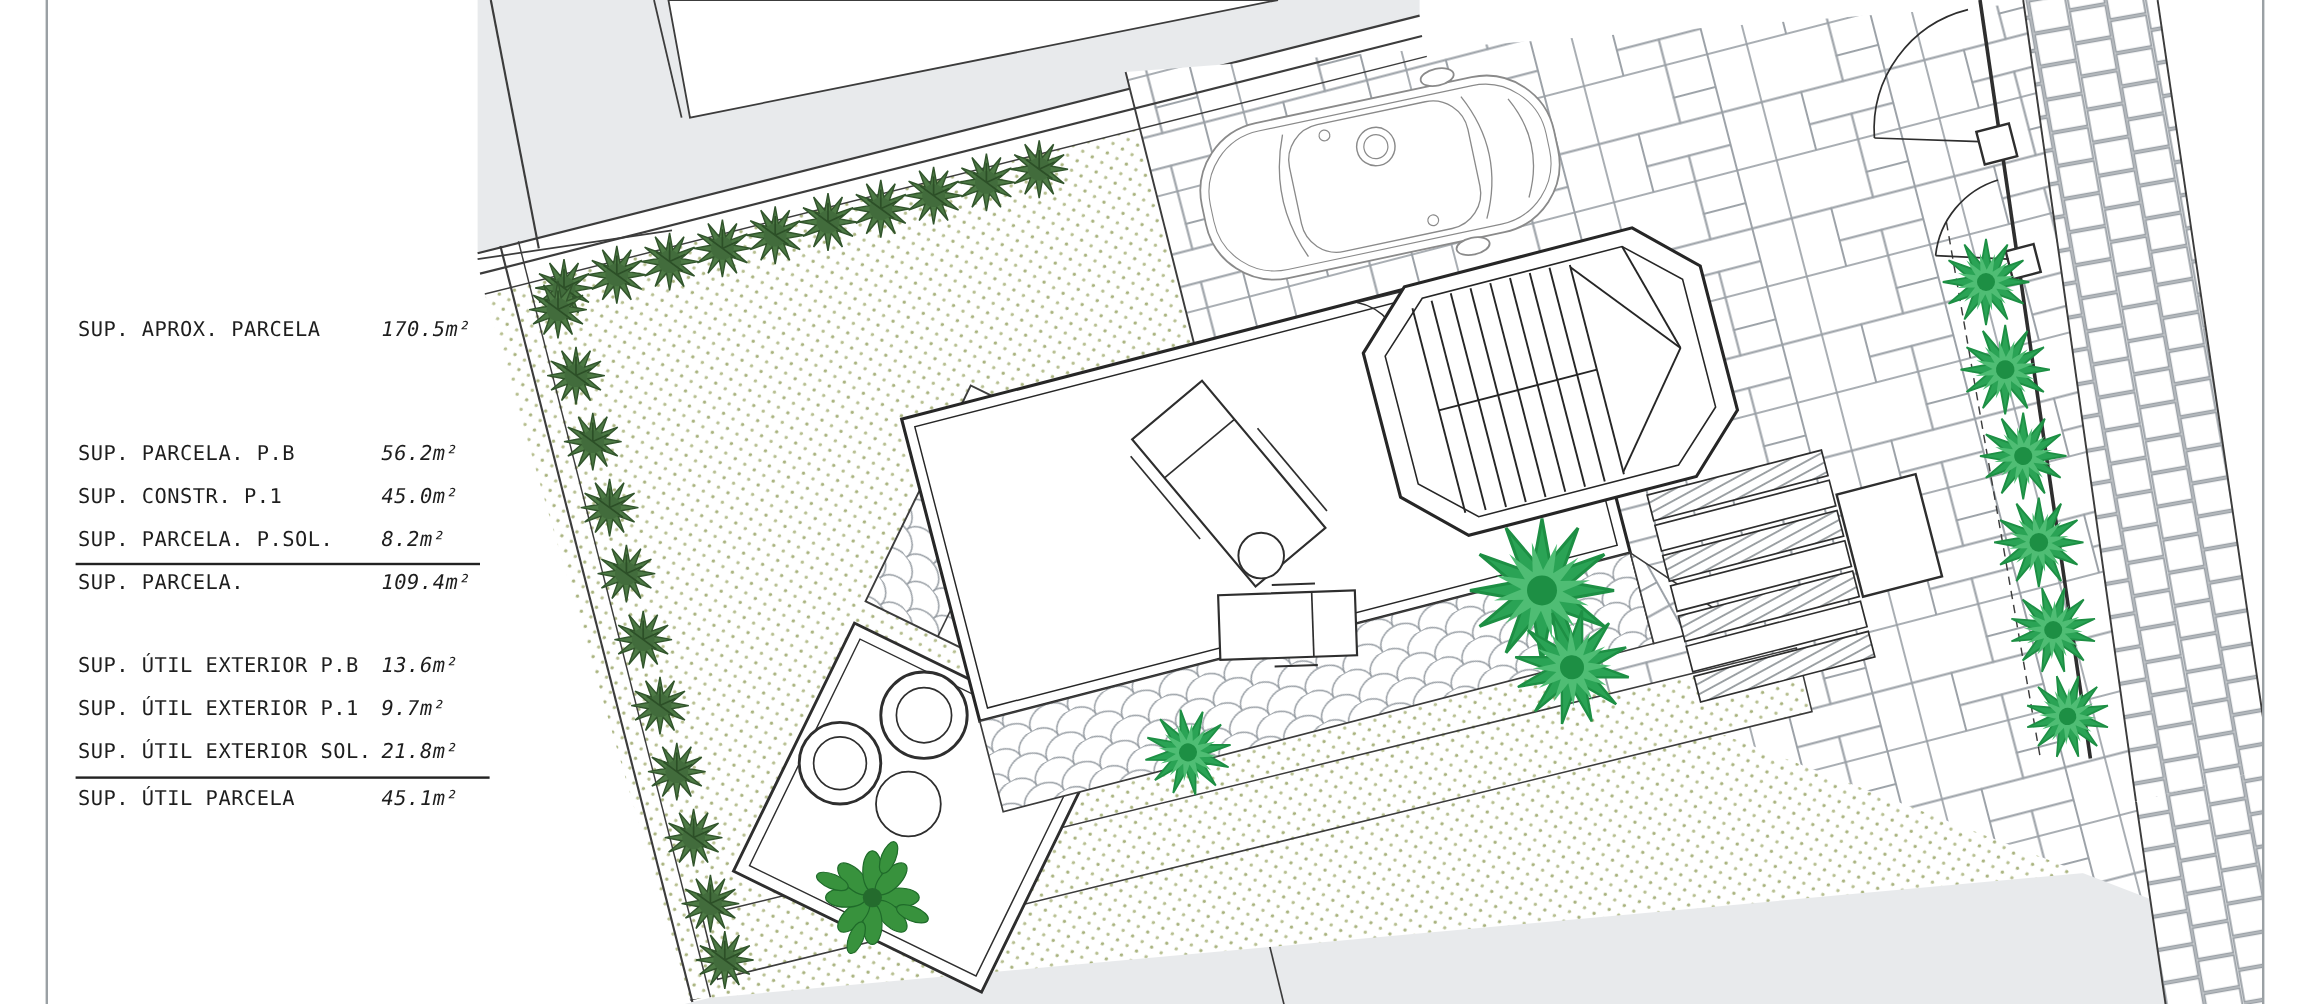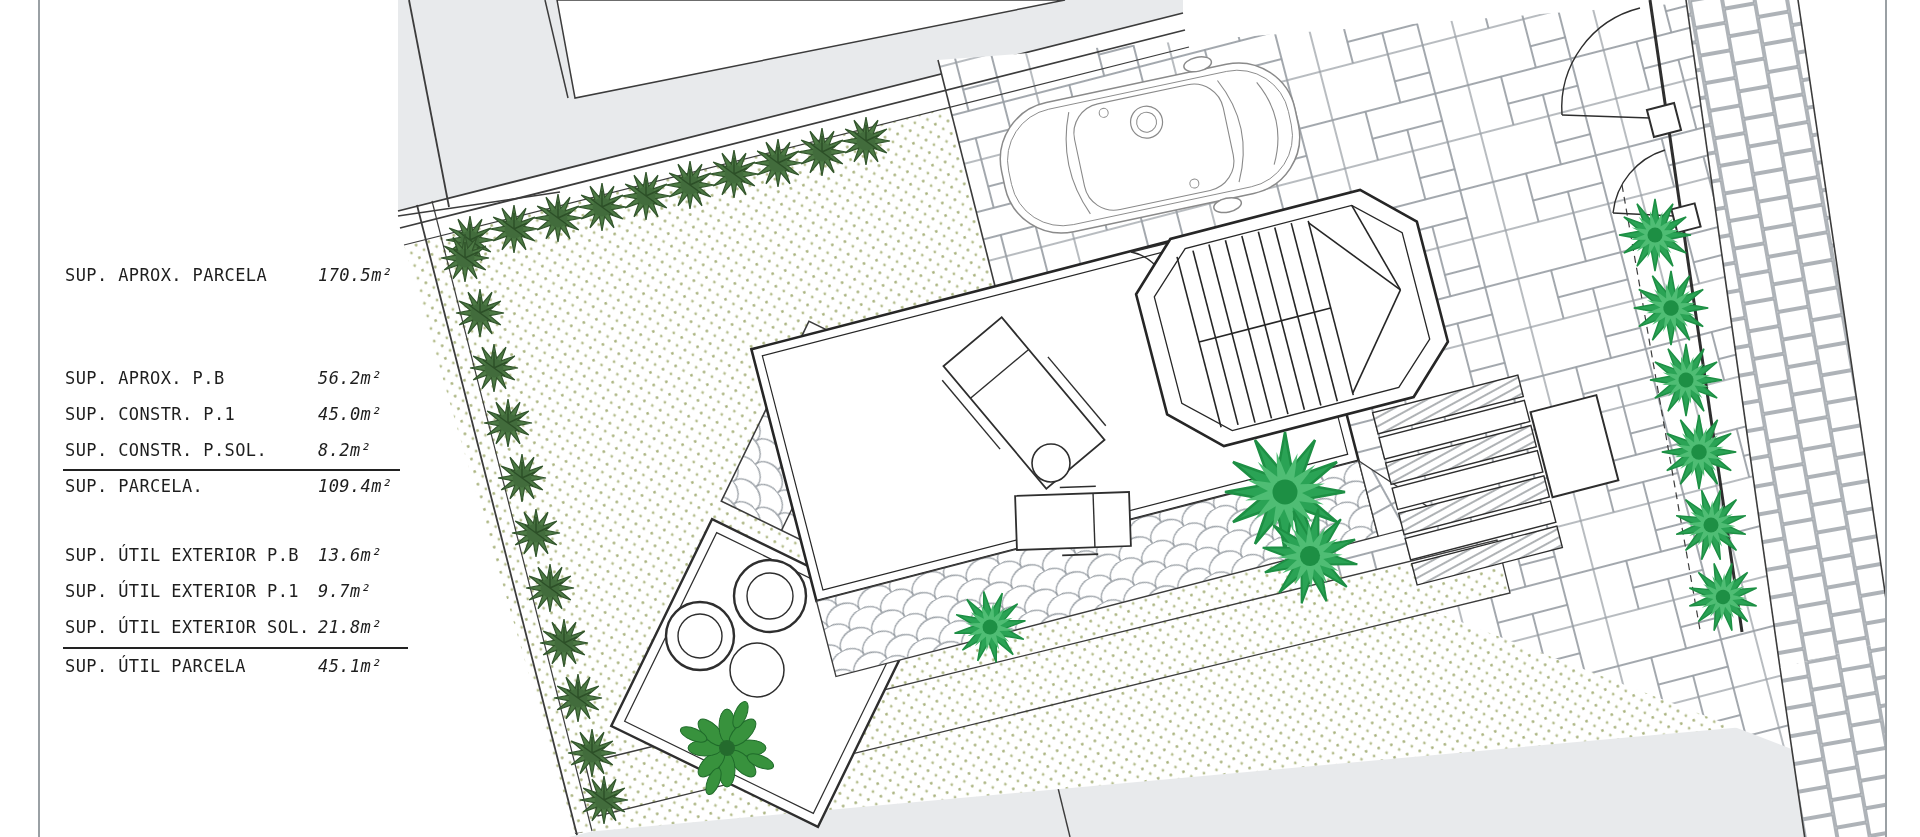--- a/index.html
+++ b/index.html
@@ -309,29 +309,29 @@
     <line x1="39" y1="0" x2="39" y2="837" stroke="#9aa0a4" stroke-width="2"></line>
     <line x1="1886" y1="0" x2="1886" y2="837" stroke="#9aa0a4" stroke-width="2"></line>
   </svg>
 
   <div>
     <div class="legend-row" style="top:265px">
       <span class="lbl">SUP. APROX. PARCELA</span>
       <span class="val">170.5m²</span>
     </div>
     <div class="legend-row" style="top:368px">
-      <span class="lbl">SUP. APROX. P.B</span>
+      <span class="lbl">SUP. PARCELA. P.B</span>
       <span class="val">56.2m²</span>
     </div>
     <div class="legend-row" style="top:404px">
       <span class="lbl">SUP. CONSTR. P.1</span>
       <span class="val">45.0m²</span>
     </div>
     <div class="legend-row" style="top:440px">
-      <span class="lbl">SUP. CONSTR. P.SOL.</span>
+      <span class="lbl">SUP. PARCELA. P.SOL.</span>
       <span class="val">8.2m²</span>
     </div>
     <div class="legend-rule" style="top:469px;width:337px"></div>
     <div class="legend-row" style="top:476px">
       <span class="lbl">SUP. PARCELA.</span>
       <span class="val">109.4m²</span>
     </div>
     <div class="legend-row" style="top:545px">
       <span class="lbl">SUP. ÚTIL EXTERIOR P.B</span>
       <span class="val">13.6m²</span>

